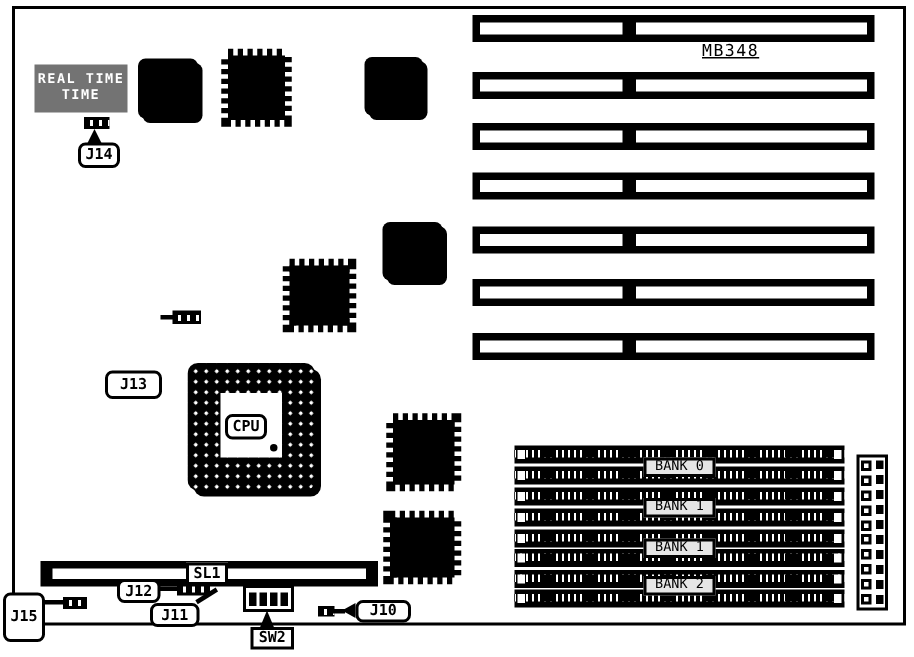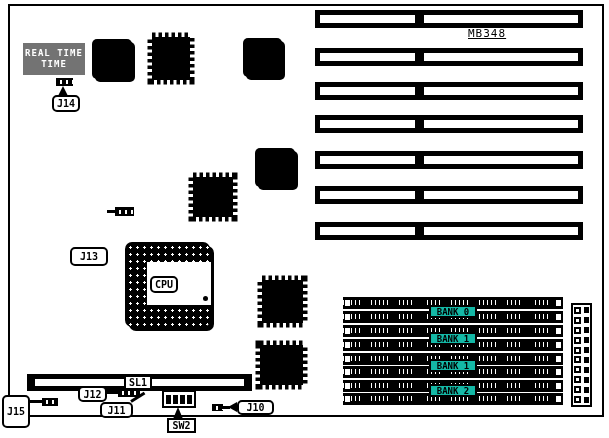--- a/index.html
+++ b/index.html
@@ -30,34 +30,34 @@
            display:flex;align-items:center;justify-content:center;
            font-size:10px;font-weight:bold;box-sizing:border-box;}
   .sq{border-radius:0;}
   .line{background:#000;z-index:5;}
   .tri-up{width:0;height:0;border-left:5px solid transparent;border-right:5px solid transparent;border-bottom:10px solid #000;z-index:5;}
   .tri-left{width:0;height:0;border-top:5px solid transparent;border-bottom:5px solid transparent;border-right:9px solid #000;z-index:5;}
   
   .cpu-socket{left:125px;top:242px;width:85px;height:85px;background-color:#000;border-radius:7px;
       background-image:radial-gradient(circle,#fff 1.2px,transparent 1.4px);
       background-size:7px 7px;background-position:2px 2px;box-shadow:4px 4px 0 #000;}
-  .cpu-center{position:absolute;left:22px;top:20px;width:64px;height:43px;background:#fff;}
+  .cpu-center{position:absolute;left:22px;top:20px;width:41px;height:43px;background:#fff;}
   .cpu-label{position:absolute;left:3px;top:14px;padding:1px 3px;border:2px solid #000;border-radius:5px;
       font-size:10px;font-weight:bold;background:#fff;}
   .cpu-dot{position:absolute;right:3px;bottom:4px;width:5px;height:5px;border-radius:50%;background:#000;}
   
   .simm{left:343px;width:220px;height:12px;background-color:#000;
     background-image:
       repeating-linear-gradient(90deg, transparent 0 18px, #000 18px 27px),
       repeating-linear-gradient(90deg, #fff 0 1px, transparent 1px 4px);
     background-size:100% 5px,100% 5px;background-position:0 3px,0 3px;background-repeat:no-repeat,no-repeat;}
   .simm::before,.simm::after{content:"";position:absolute;top:3px;width:5px;height:6px;background:#fff;}
   .simm::before{left:2px;} .simm::after{right:2px;}
-  .bank{left:429px;width:48px;height:13px;background:#14b8a6;border:2px solid #000;z-index:4;
-        display:flex;align-items:center;justify-content:center;font-size:9px;font-weight:bold;box-sizing:border-box;}
+  .bank{left:429px;width:48px;height:13px;background:#e5e5e5;border:2px solid #000;z-index:4;
+        display:flex;align-items:flex-end;justify-content:center;font-size:9px;font-weight:normal;box-sizing:border-box;}
   
   .pwr{left:571px;top:303px;width:21px;height:104px;border:2px solid #000;background:#fff;box-sizing:border-box;
        display:flex;flex-direction:column;justify-content:space-between;padding:2px 0 2px 1px;}
   .pwr .pin{width:7px;height:7px;border:2px solid #000;background:#fff;box-sizing:border-box;}
   .pwr::after{content:"";position:absolute;right:1px;top:2px;bottom:2px;width:5px;
        background:repeating-linear-gradient(180deg,#000 0 6px,transparent 6px 10px);}
   
   .sl1{left:27px;top:374px;width:225px;height:17px;background:#000;}
   .sl1 .inner{position:absolute;left:8px;top:5px;width:209px;height:7px;background:#fff;}
   .sl1-label{left:124px;top:375px;width:28px;height:15px;font-size:10px;}

